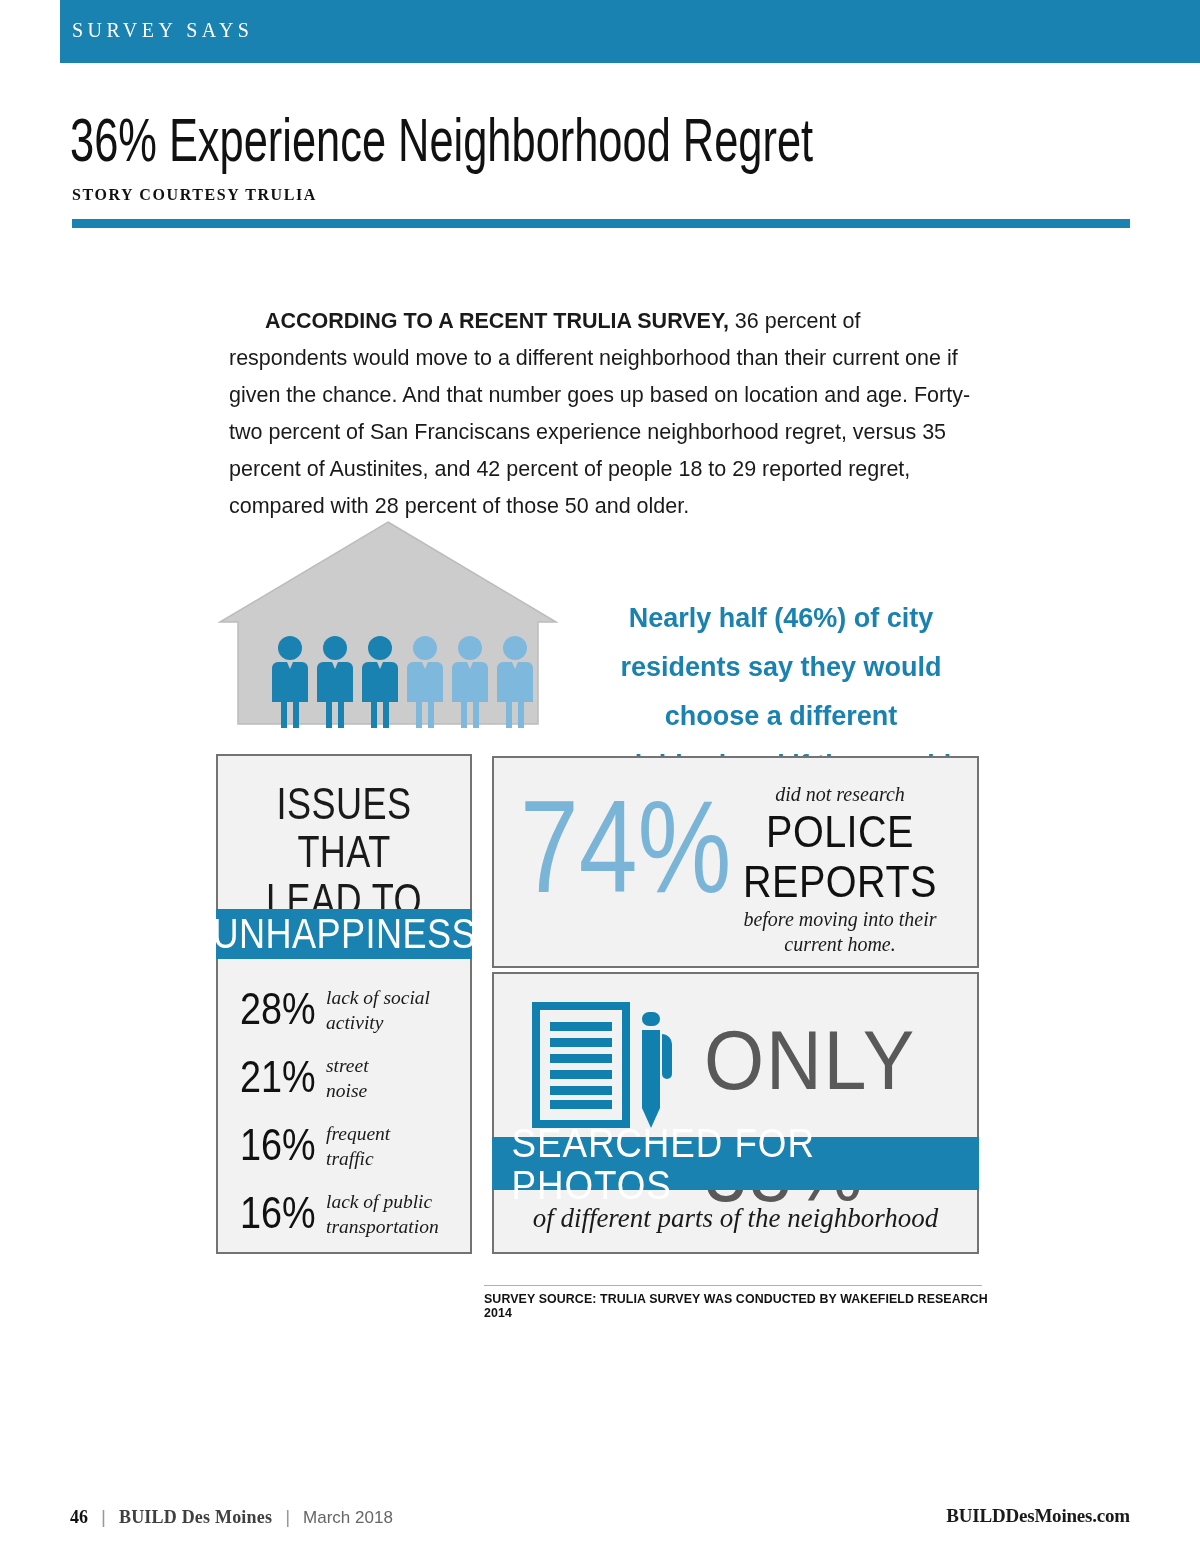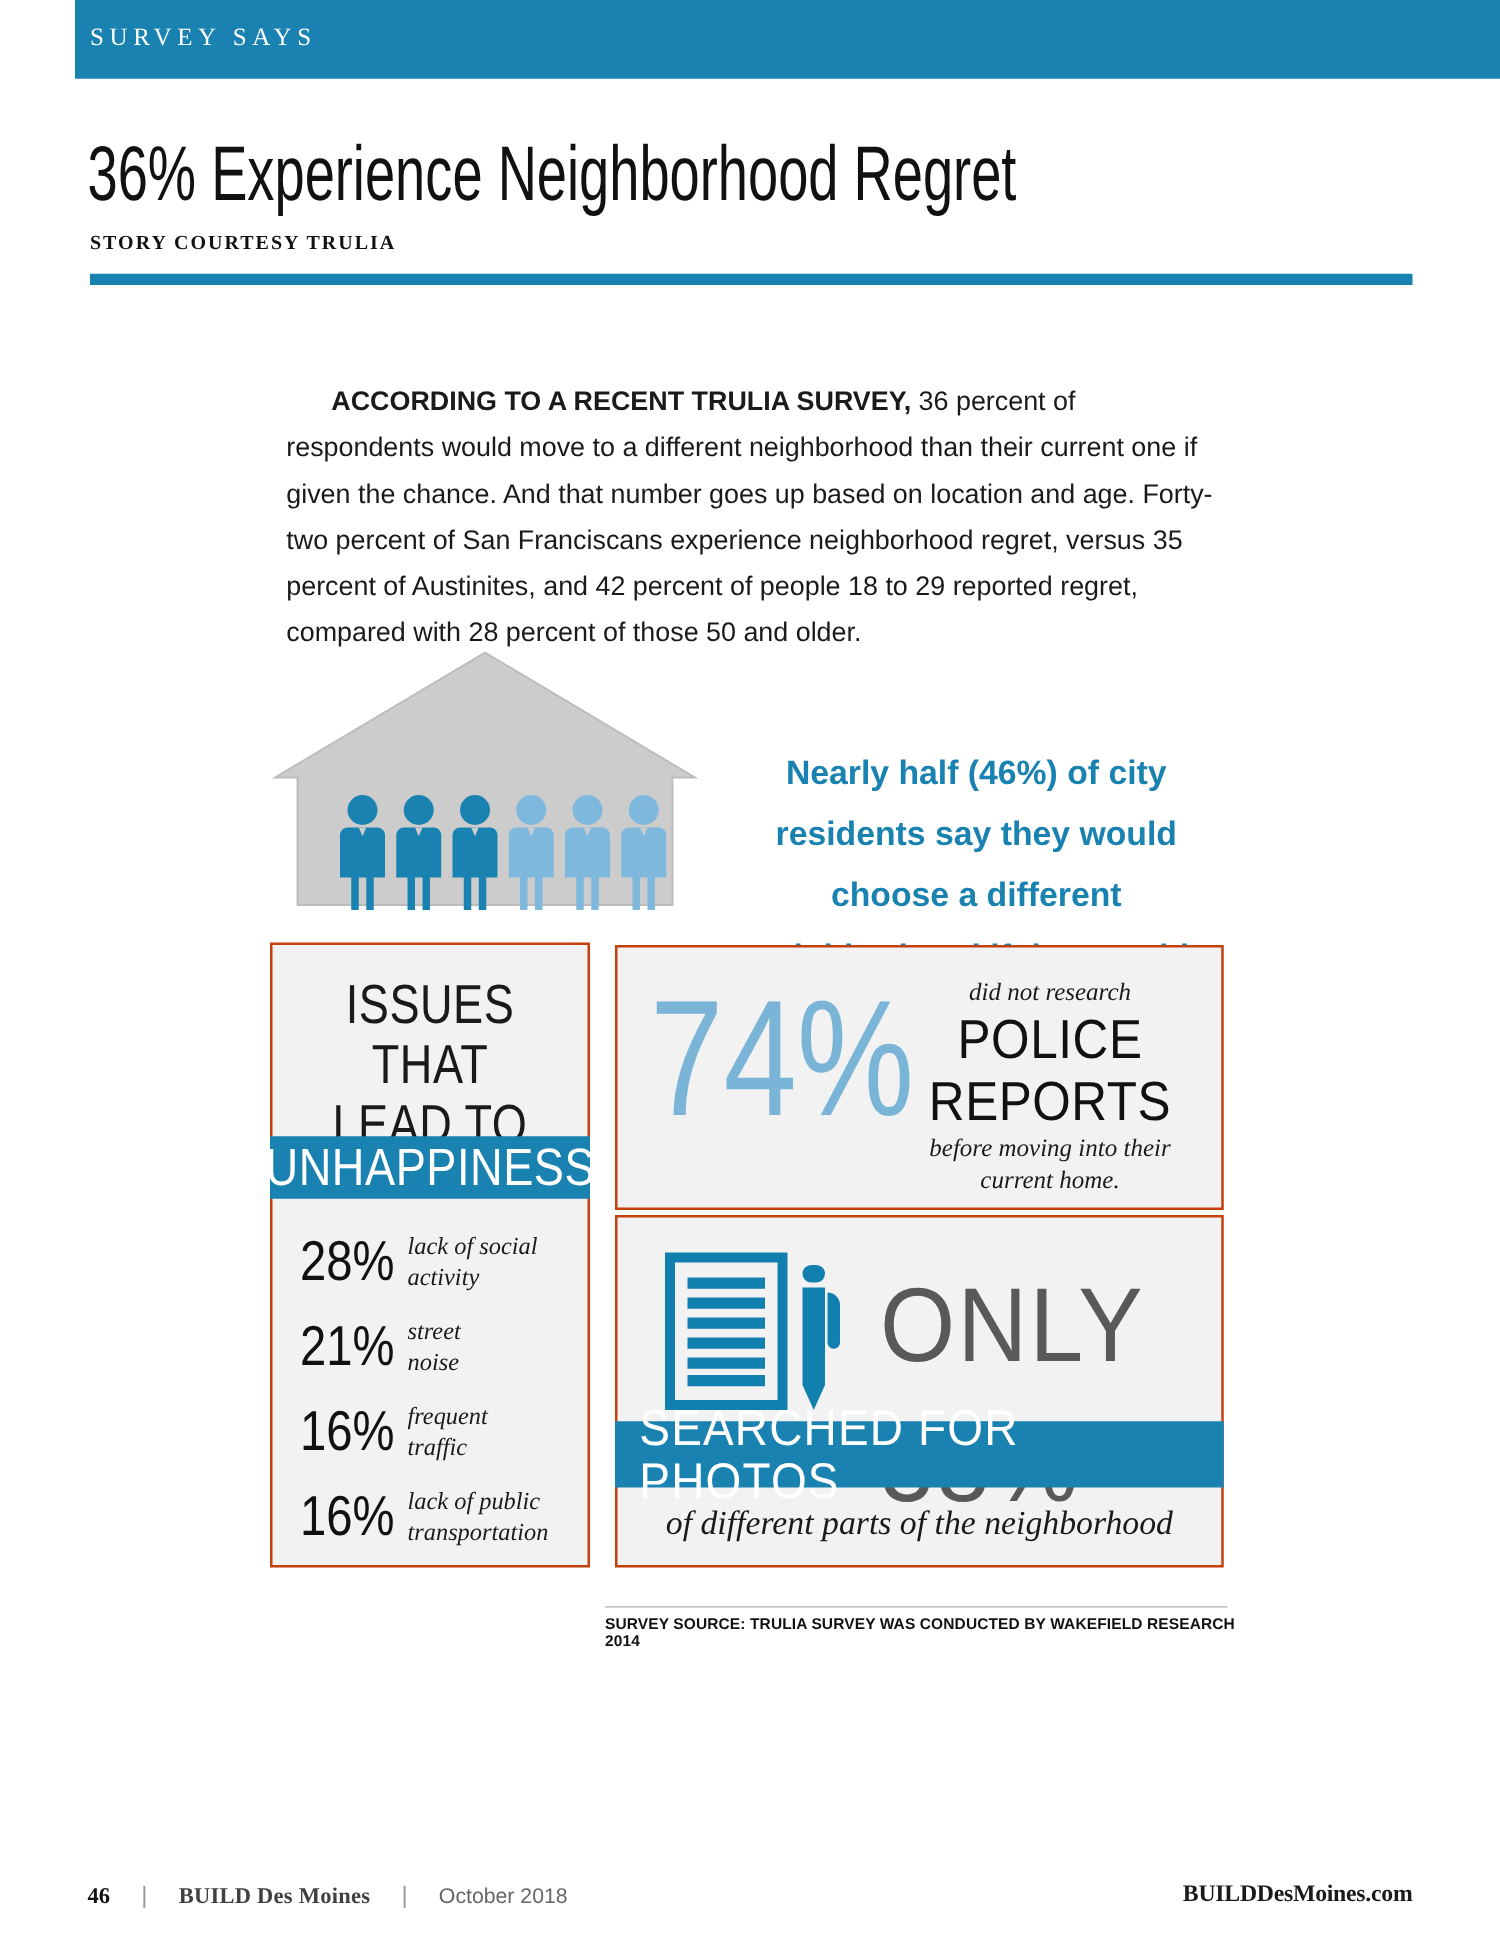--- a/index.html
+++ b/index.html
@@ -49,21 +49,21 @@
   .house-wrap{position:absolute;left:218px;top:518px;width:340px;height:210px;}
   
   .pullquote{
     position:absolute;left:586px;top:594px;width:390px;
     font-family:"Liberation Sans Narrow","Liberation Sans", sans-serif;
     font-size:27px;line-height:49px;color:#1a82b0;font-weight:bold;
     text-align:center;
   }
   
   .panel{
-    position:absolute;background:#f2f2f2;border:2px solid #c2410c;
+    position:absolute;background:#f2f2f2;border:2px solid #737373;
     box-sizing:border-box;
   }
   #panel-issues{left:216px;top:754px;width:256px;height:500px;}
   #panel-police{left:492px;top:756px;width:487px;height:212px;}
   #panel-photos{left:492px;top:972px;width:487px;height:282px;}
 
   .issues-title{
     position:absolute;left:0;top:24px;width:100%;
     text-align:center;
     font-family:"Liberation Sans Narrow","Liberation Sans", sans-serif;
@@ -139,21 +139,21 @@
   
   .source-rule{position:absolute;left:484px;top:1285px;width:498px;height:1px;background:#b0b0b0;}
   .source-text{
     position:absolute;left:484px;top:1292px;width:520px;
     font-family:"Liberation Sans", sans-serif;
     font-size:12.4px;font-weight:bold;color:#111111;letter-spacing:0.1px;
   }
   
   .footer{position:absolute;left:70px;top:1506px;width:1060px;height:30px;}
   .foot-left{
-    position:absolute;left:0;top:0;display:flex;align-items:baseline;gap:16px;
+    position:absolute;left:0;top:0;display:flex;align-items:baseline;gap:4px;
     font-size:17px;
     justify-content:center;
   }
   .foot-page{
     font-family:"Liberation Serif", serif;font-weight:bold;font-size:18px;color:#111;
   }
   .foot-sep{color:#999;margin:0 9px;font-size:19px;font-weight:300;}
   .foot-brand{
     font-family:"Liberation Serif", serif;font-weight:bold;font-size:18px;color:#404040;
     letter-spacing:0.2px;
@@ -306,16 +306,16 @@
 
 <div class="source-rule"></div>
 <div class="source-text">SURVEY SOURCE: TRULIA SURVEY WAS CONDUCTED BY WAKEFIELD RESEARCH 2014</div>
 
 <div class="footer">
   <div class="foot-left">
     <span class="foot-page">46</span>
     <span class="foot-sep">|</span>
     <span class="foot-brand">BUILD Des Moines</span>
     <span class="foot-sep">|</span>
-    <span class="foot-date">October 2018</span>
+    <span class="foot-date">March 2018</span>
   </div>
   <div class="foot-right">BUILDDesMoines.com</div>
 </div>
 
 </body></html>

